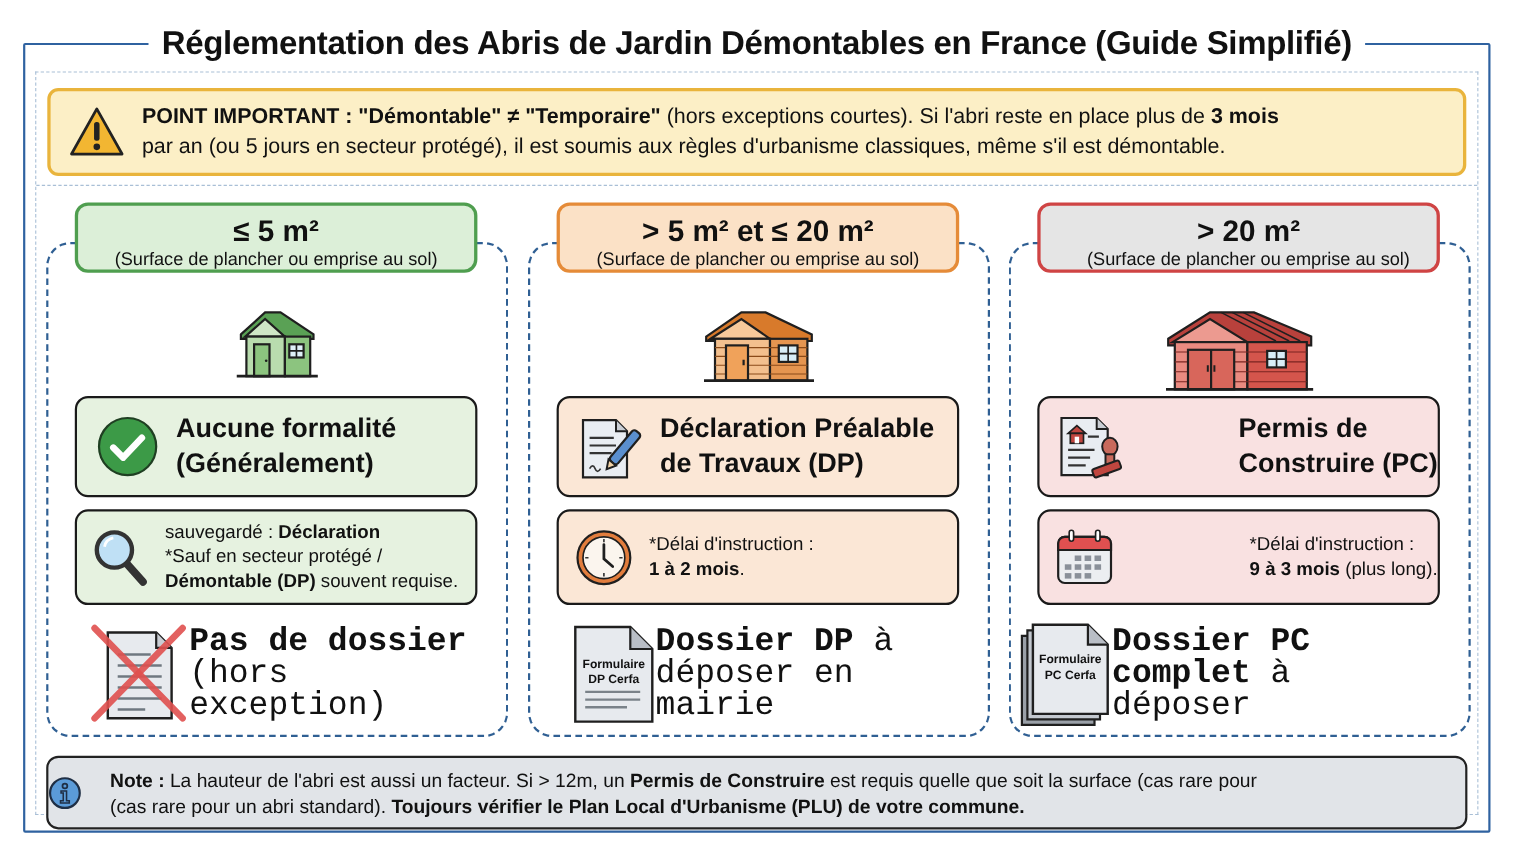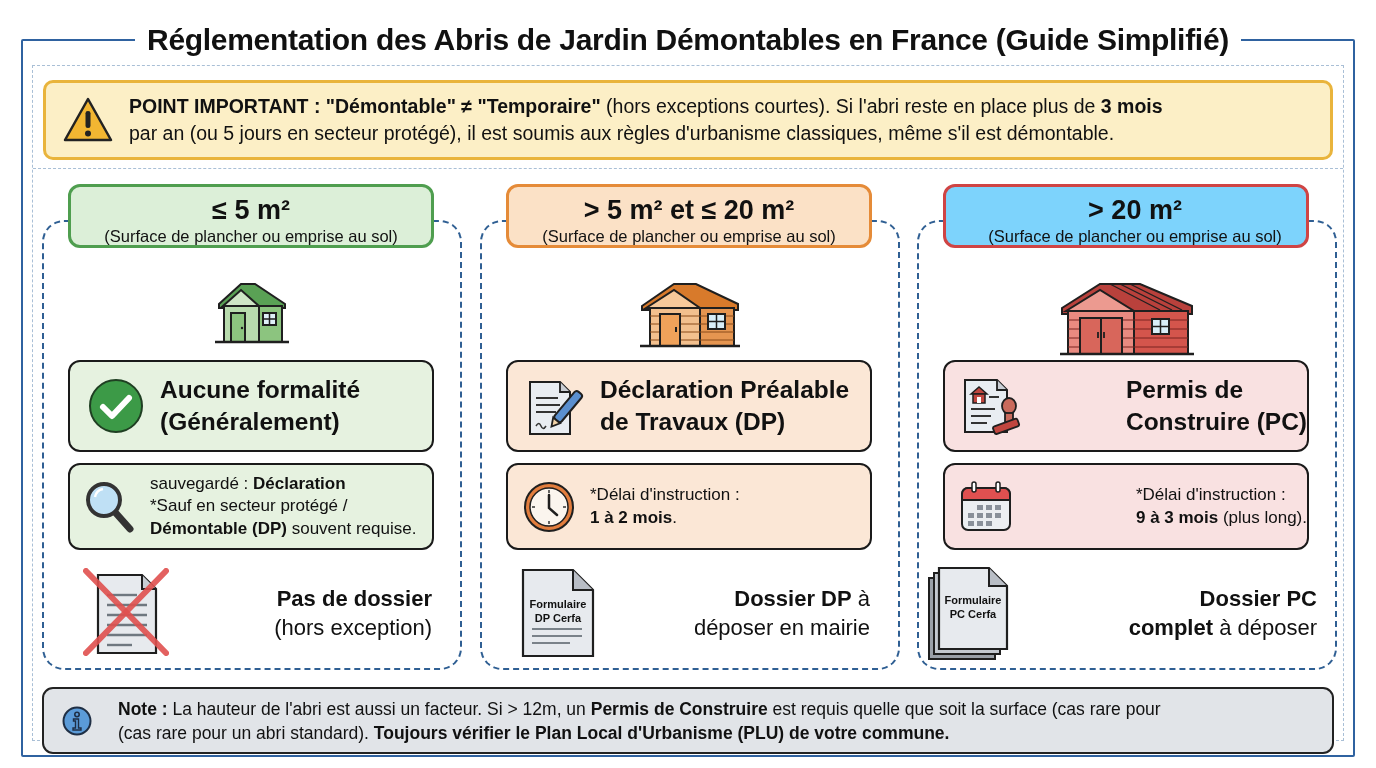--- a/index.html
+++ b/index.html
@@ -62,34 +62,34 @@
   .col .box2 {
     position: absolute; left: 26px; top: 279px; width: 366px; height: 87px;
     border: 2px solid #1a1a1a; border-radius: 12px;
     display: flex; align-items: center; padding-left: 14px;
   }
   .box2 .b2-txt { margin-left: 14px; font-size: 17px; line-height: 22.5px; color: #111; }
   .col .bottom {
     position: absolute; left: 40px; top: 382px; width: 350px; height: 94px;
     display: flex; align-items: center;
   }
-  .bottom .bt-txt { font-size: 22px; line-height: 29px; text-align: right; flex: 1; color: #111; }
+  .bottom .bt-txt { font-size: 30px; line-height: 29px; text-align: left; flex: 1; color: #111; font-family: Liberation Mono, monospace; }
 
   .c-green .hdr { background: #dcefd8; border-color: #4f9e4f; }
   .c-green .box1, .c-green .box2 { background: #e6f2e0; }
   .c-orange .hdr { background: #fbe1c6; border-color: #e58b38; }
   .c-orange .box1, .c-orange .box2 { background: #fbe7d6; }
-  .c-red .hdr { background: #7dd3fc; border-color: #cf4444; padding-left: 18px; }
+  .c-red .hdr { background: #e5e5e5; border-color: #cf4444; padding-left: 18px; }
   .c-red .box1, .c-red .box2 { background: #f9e1e1; justify-content: space-between; }
 
   
   .note {
     position: absolute; left: 42px; top: 687px; width: 1292px; height: 67px;
     background: #e1e4e8; border: 2px solid #222; border-radius: 11px;
-    display: flex; align-items: center; padding-left: 18px;
+    display: flex; align-items: center; 
   }
   .note .info { width: 30px; height: 30px; flex: 0 0 30px; }
   .note .n-txt { margin-left: 26px; font-size: 17.5px; line-height: 24px; color: #111; }
 </style>
 </head>
 <body>
 
 <div class="frame-outer"></div>
 <div class="frame-inner"></div>
 <div class="sep-dashed"></div>

